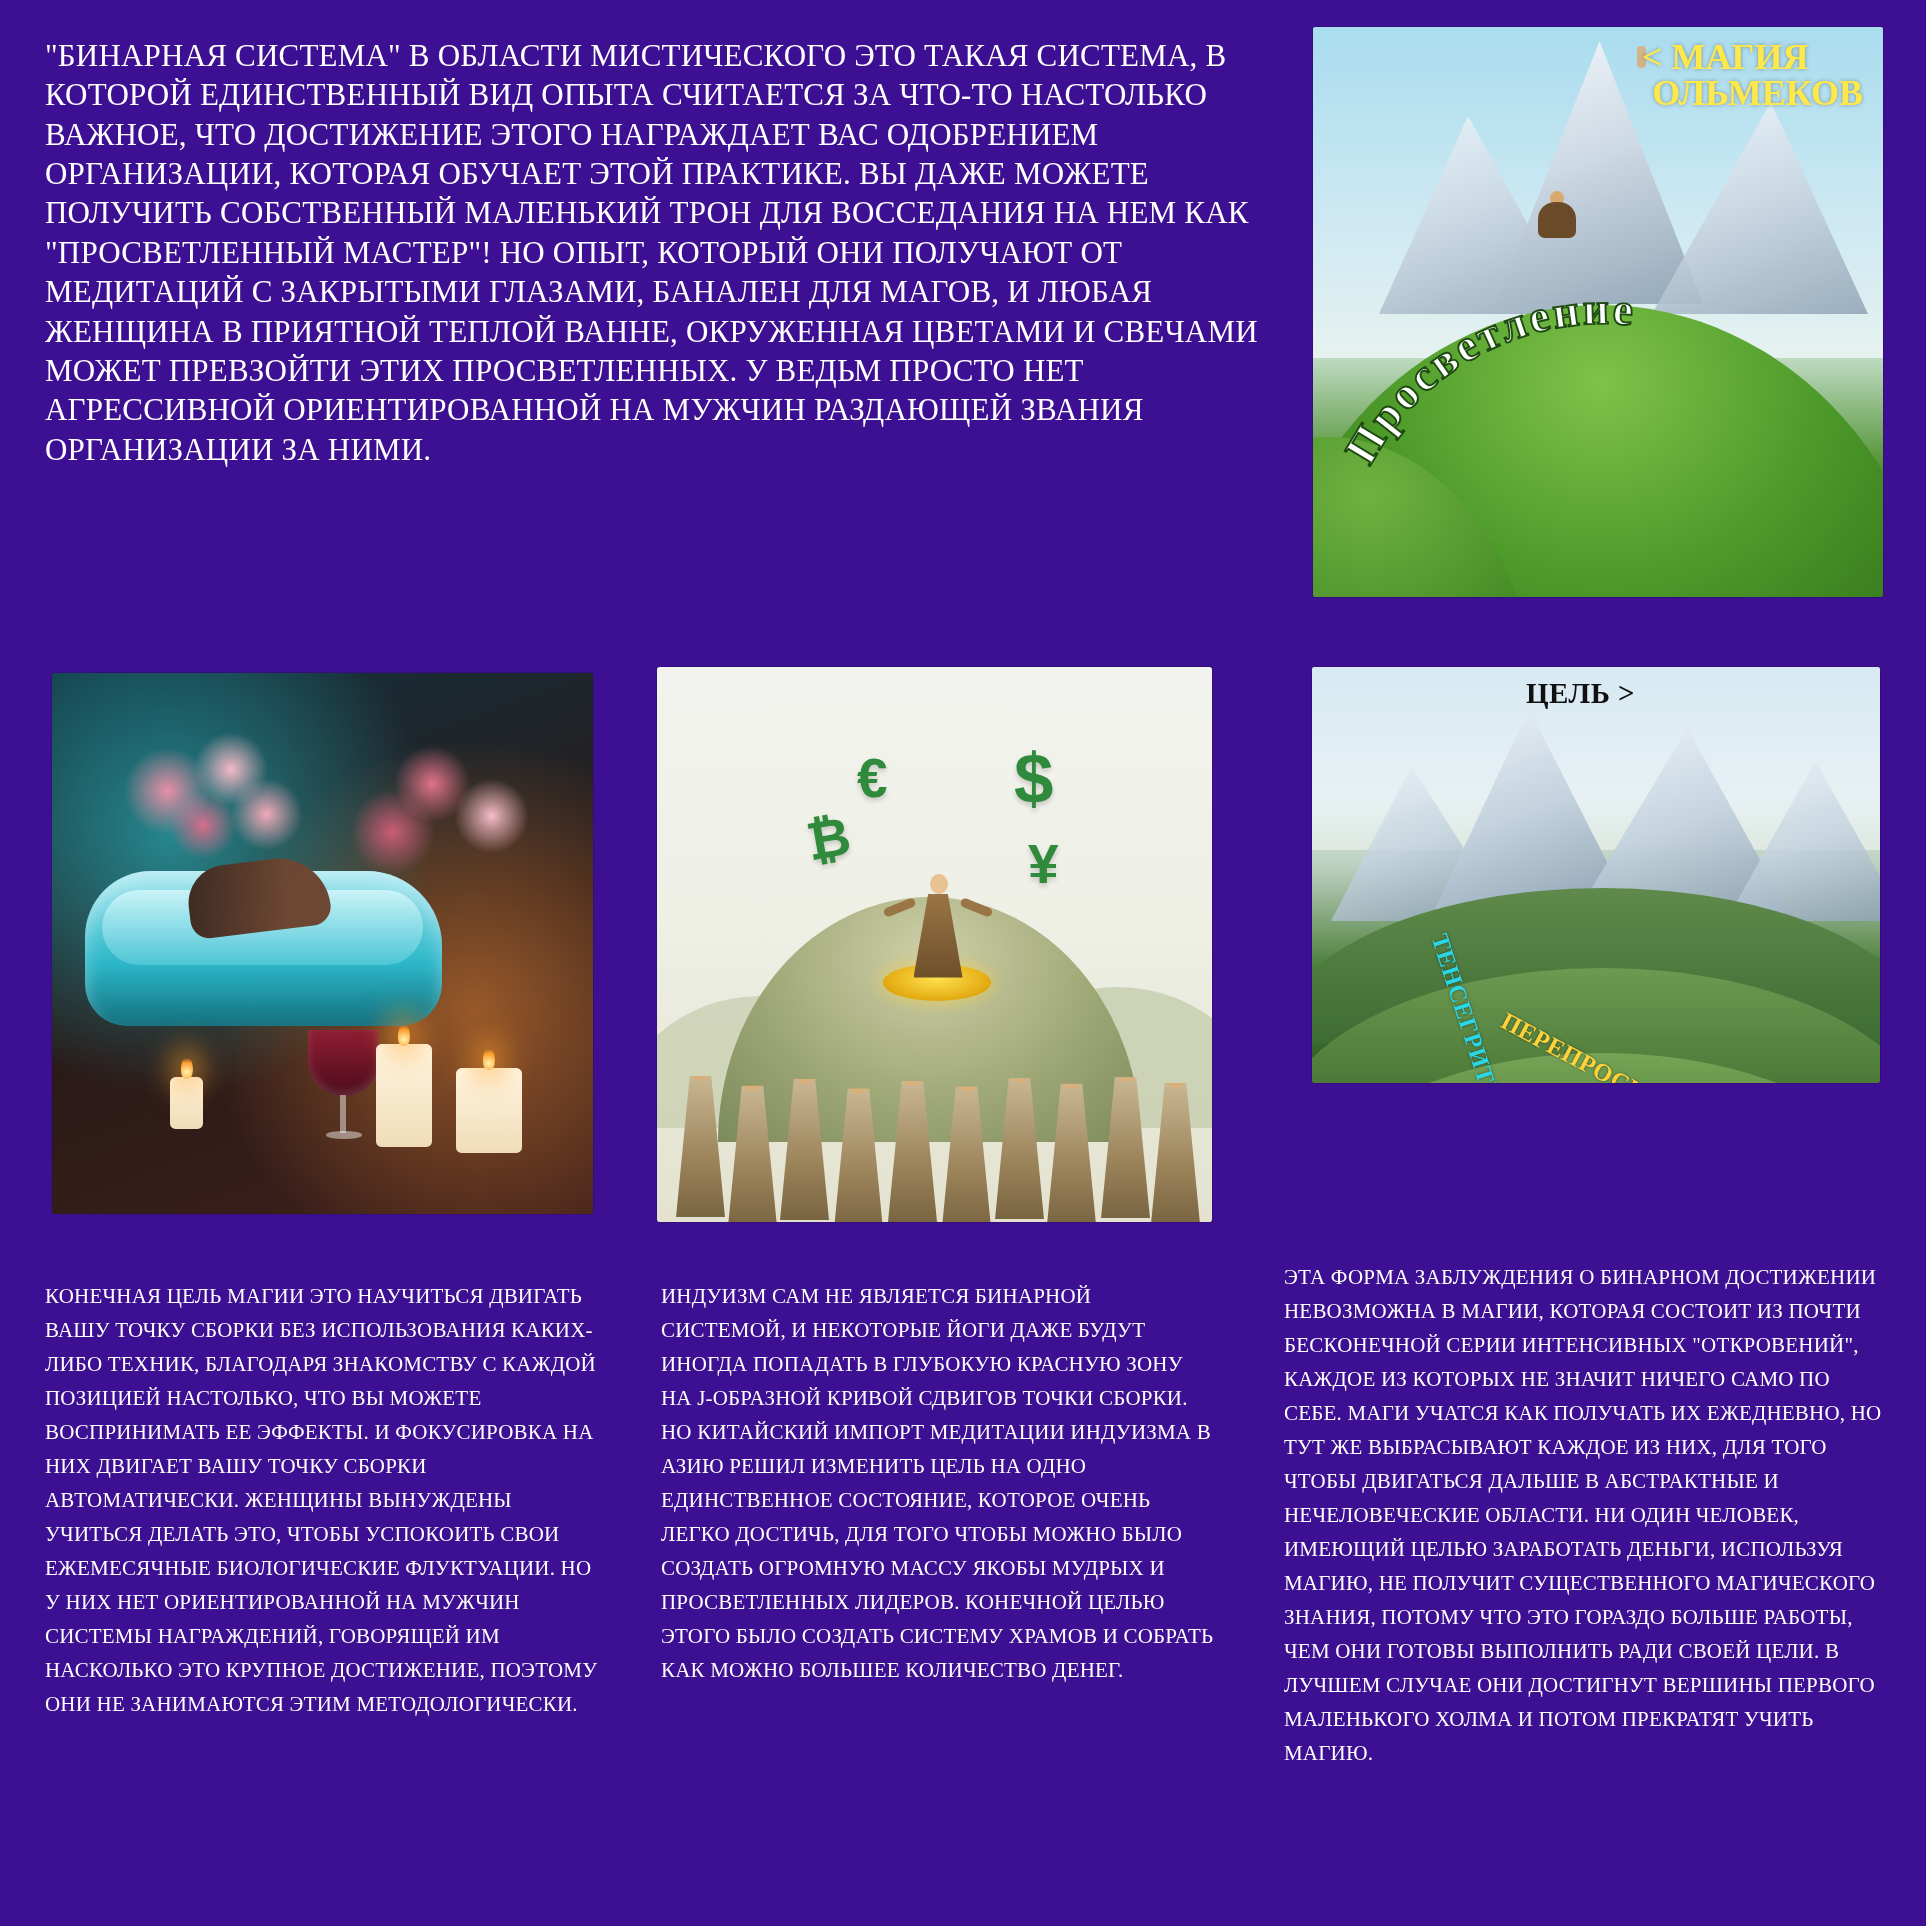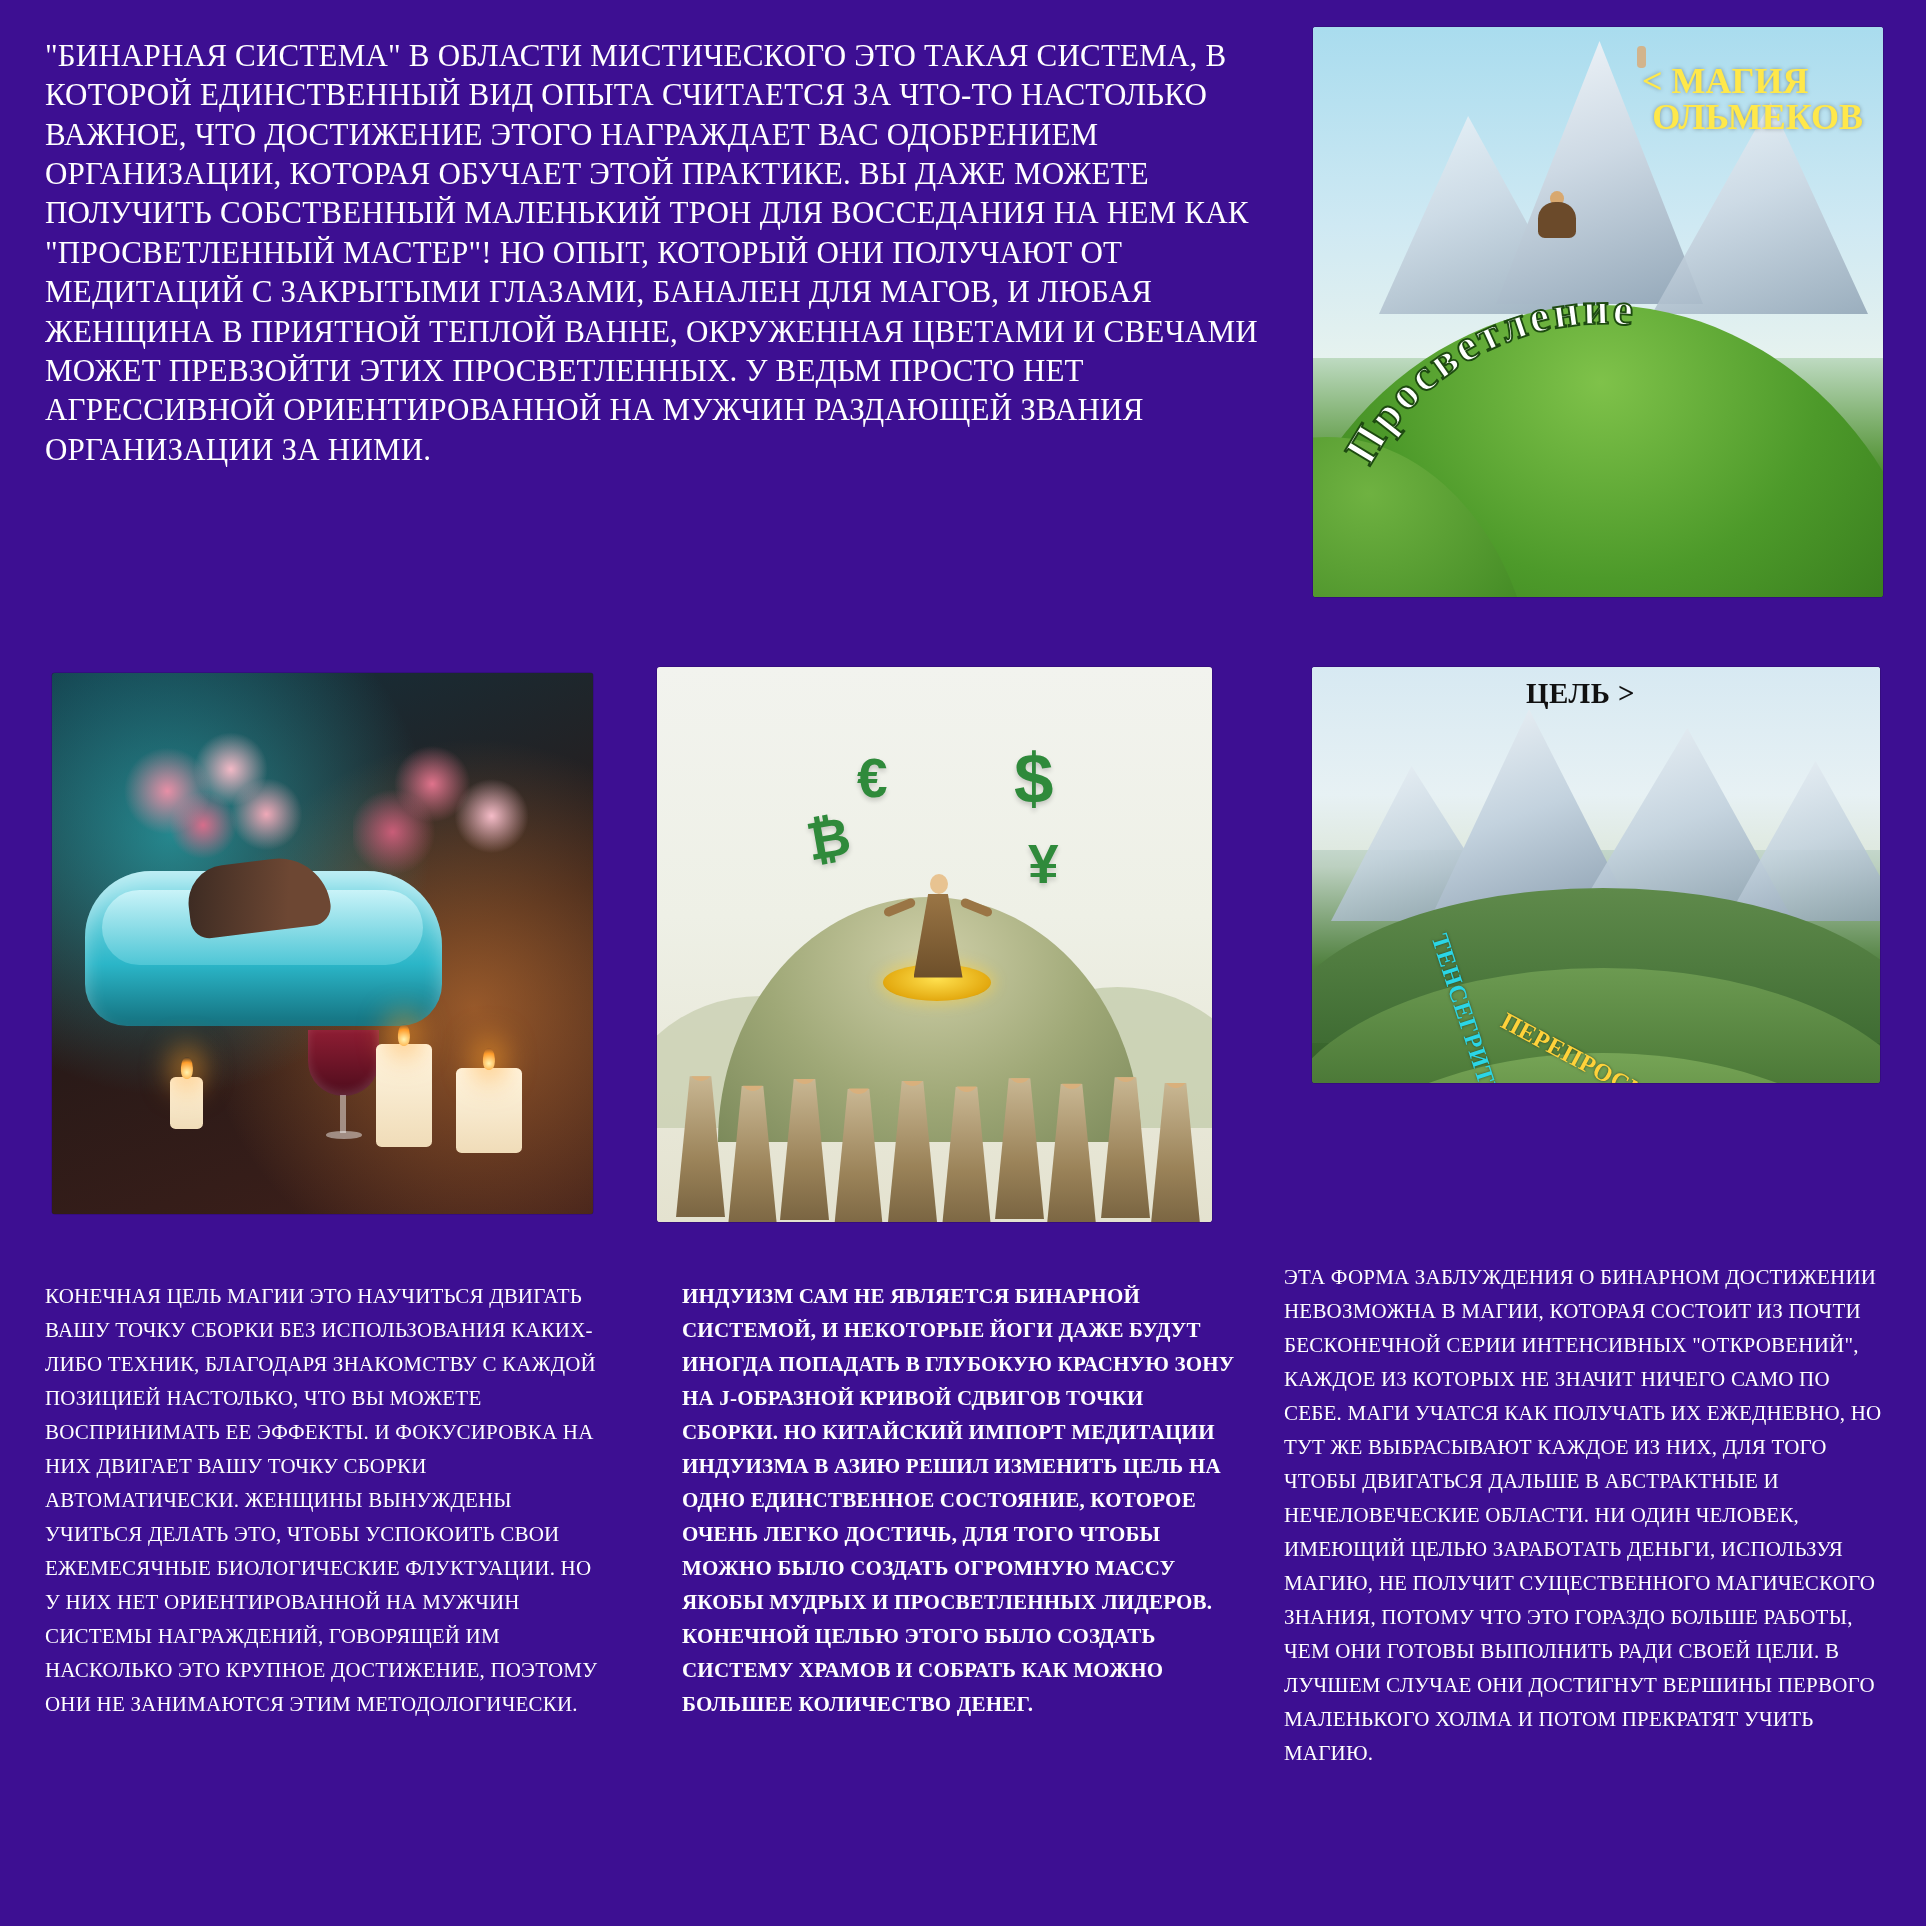--- a/index.html
+++ b/index.html
@@ -130,21 +130,20 @@
     font-weight: bold;
     text-transform: uppercase;
     white-space: nowrap;
   }
   #tag-magic {
     left: 329px; top: 12.2px;
     font-size: 36px;
     color: #ffe84a;
     line-height: 1.0;
     text-shadow: 0 0 4.7px rgba(0,0,0,.35);
-    margin-top: 24px;
   }
   #tag-magic .line2 { display: block; margin-left: 10.3px; }
   #mini-fig {
     position: absolute; left: 324px; top: 19px; width: 8.5px; height: 21.6px;
     background: #d2b48c; border-radius: 3.8px;
   }
 
   
   #card-bath {
     left: 52px;
@@ -372,21 +371,21 @@
   .col {
     position: absolute;
     font-family: "Liberation Serif", serif;
     font-size: 21px;
     line-height: 1.62;
     color: #ffffff;
     text-transform: uppercase;
     letter-spacing: 0.2px;
   }
   #col-1 { left: 45px;  top: 19px;  width: 555px; }
-  #col-2 { left: 682px; top: 19px; width: 555px; font-weight: bold; }
+  #col-2 { left: 661px; top: 19px; width: 555px; }
   #col-3 { left: 1284px; top: 0px;  width: 602px; }
 </style>
 </head>
 <body>
 
 <div class="page">
 
   <div class="top-row">
 
     <div class="intro-block">

